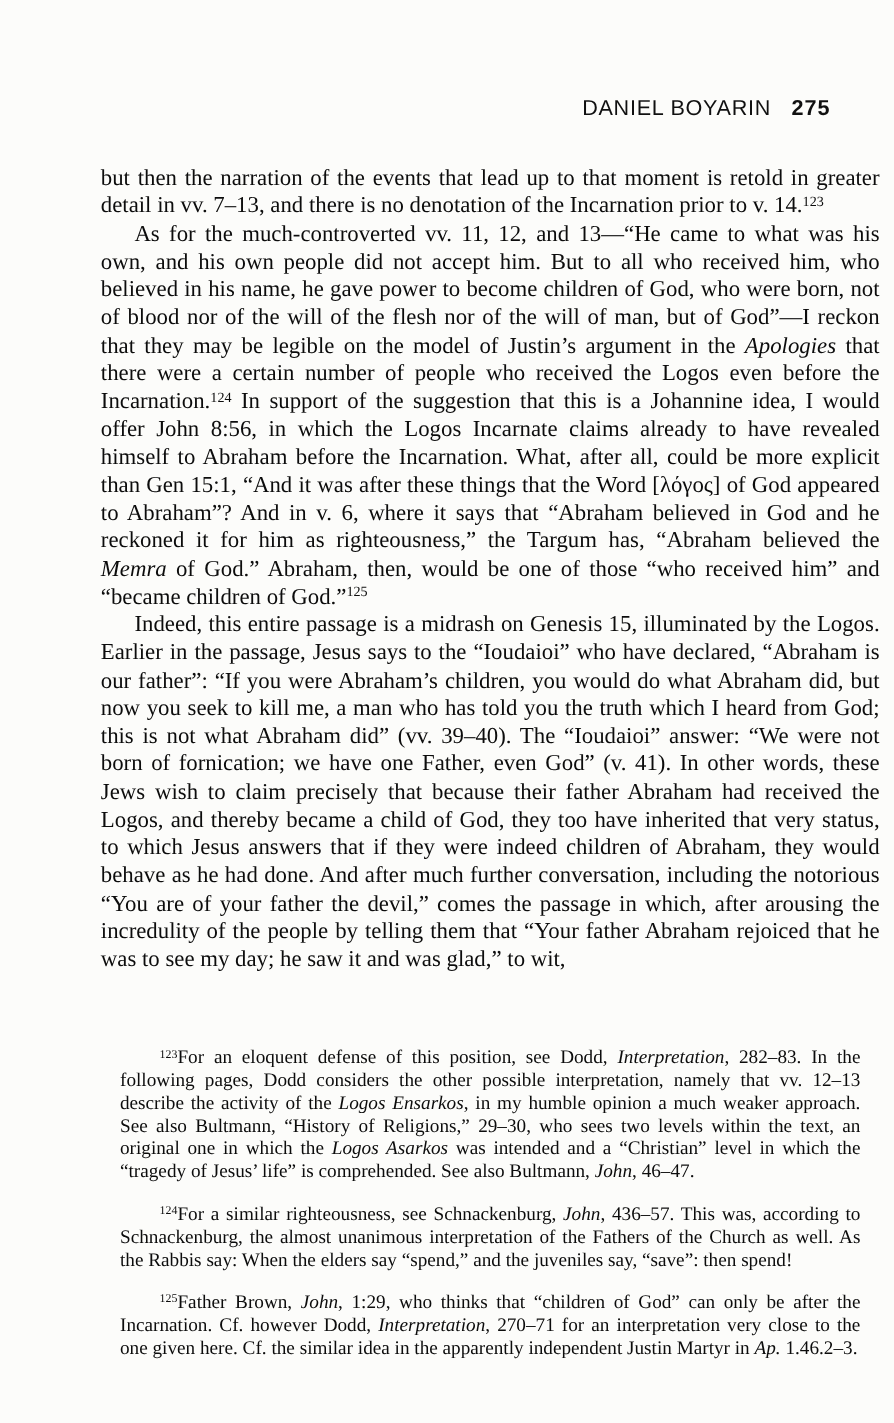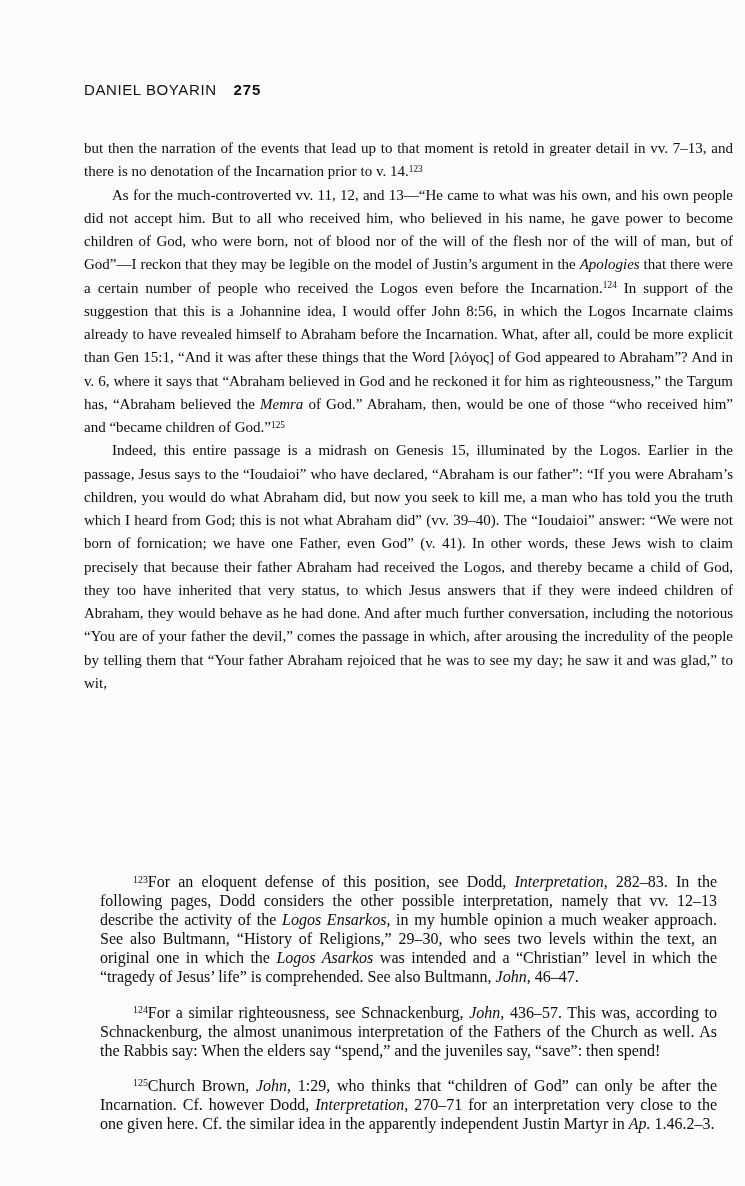--- a/index.html
+++ b/index.html
@@ -12,38 +12,38 @@
   }
   .page {
     position: relative;
     width: 745px; height: 1186px;
     background: #fcfcfa;
     overflow: hidden;
   }
   .running-head {
     position: absolute;
     top: 82px; left: 84px; right: 53px;
-    text-align: left;
+    text-align: right;
     font-family: "Liberation Sans", sans-serif;
-    font-size: 15px;
+    font-size: 18px;
     line-height: 16px;
     color: #101010;
     letter-spacing: 0.6px;
     white-space: nowrap;
   }
   .running-head .pagenum {
     font-weight: 700;
     margin-left: 17px;
     letter-spacing: 0.8px;
   }
   .body-text {
     position: absolute;
     top: 137px; left: 84px;
     width: 649px;
-    font-size: 15px;
+    font-size: 19px;
     line-height: 23.25px;
     text-align: justify;
   }
   .body-text p { margin: 0; padding: 0; }
   .body-text p.indent { text-indent: 28px; }
   .footnotes {
     position: absolute;
     top: 856px; left: 84px;
     width: 649px;
     font-size: 16px;
@@ -71,16 +71,16 @@
 
   <main class="body-text">
       <p><span>but then the narration of the events that lead up to that moment is retold in greater detail in vv. 7–13, and there is no denotation of the Incarnation prior to v. 14.</span><sup>123</sup></p>
       <p class="indent"><span>As for the much-controverted vv. 11, 12, and 13—“He came to what was his own, and his own people did not accept him. But to all who received him, who believed in his name, he gave power to become children of God, who were born, not of blood nor of the will of the flesh nor of the will of man, but of God”—I reckon that they may be legible on the model of Justin’s argument in the </span><em>Apologies</em><span> that there were a certain number of people who received the Logos even before the Incarnation.</span><sup>124</sup><span> In support of the suggestion that this is a Johannine idea, I would offer John 8:56, in which the Logos Incarnate claims already to have revealed himself to Abraham before the Incarnation. What, after all, could be more explicit than Gen 15:1, “And it was after these things that the Word [λόγος] of God appeared to Abraham”? And in v. 6, where it says that “Abraham believed in God and he reckoned it for him as righteousness,” the Targum has, “Abraham believed the </span><em>Memra</em><span> of God.” Abraham, then, would be one of those “who received him” and “became children of God.”</span><sup>125</sup></p>
       <p class="indent"><span>Indeed, this entire passage is a midrash on Genesis 15, illuminated by the Logos. Earlier in the passage, Jesus says to the “Ioudaioi” who have declared, “Abraham is our father”: “If you were Abraham’s children, you would do what Abraham did, but now you seek to kill me, a man who has told you the truth which I heard from God; this is not what Abraham did” (vv. 39–40). The “Ioudaioi” answer: “We were not born of fornication; we have one Father, even God” (v. 41). In other words, these Jews wish to claim precisely that because their father Abraham had received the Logos, and thereby became a child of God, they too have inherited that very status, to which Jesus answers that if they were indeed children of Abraham, they would behave as he had done. And after much further conversation, including the notorious “You are of your father the devil,” comes the passage in which, after arousing the incredulity of the people by telling them that “Your father Abraham rejoiced that he was to see my day; he saw it and was glad,” to wit,</span></p>
     </main>
 
   <section class="footnotes">
       <p><sup>123</sup><span>For an eloquent defense of this position, see Dodd, </span><em>Interpretation</em><span>, 282–83. In the following pages, Dodd considers the other possible interpretation, namely that vv. 12–13 describe the activity of the </span><em>Logos Ensarkos</em><span>, in my humble opinion a much weaker approach. See also Bultmann, “History of Religions,” 29–30, who sees two levels within the text, an original one in which the </span><em>Logos Asarkos</em><span> was intended and a “Christian” level in which the “tragedy of Jesus’ life” is comprehended. See also Bultmann, </span><em>John</em><span>, 46–47.</span></p>
       <p><sup>124</sup><span>For a similar righteousness, see Schnackenburg, </span><em>John</em><span>, 436–57. This was, according to Schnackenburg, the almost unanimous interpretation of the Fathers of the Church as well. As the Rabbis say: When the elders say “spend,” and the juveniles say, “save”: then spend!</span></p>
-      <p><sup>125</sup><span>Church Brown, </span><em>John</em><span>, 1:29, who thinks that “children of God” can only be after the Incarnation. Cf. however Dodd, </span><em>Interpretation</em><span>, 270–71 for an interpretation very close to the one given here. Cf. the similar idea in the apparently independent Justin Martyr in </span><em>Ap.</em><span> 1.46.2–3.</span></p>
+      <p><sup>125</sup><span>Father Brown, </span><em>John</em><span>, 1:29, who thinks that “children of God” can only be after the Incarnation. Cf. however Dodd, </span><em>Interpretation</em><span>, 270–71 for an interpretation very close to the one given here. Cf. the similar idea in the apparently independent Justin Martyr in </span><em>Ap.</em><span> 1.46.2–3.</span></p>
     </section>
 
 </div>
 
 </body></html>

